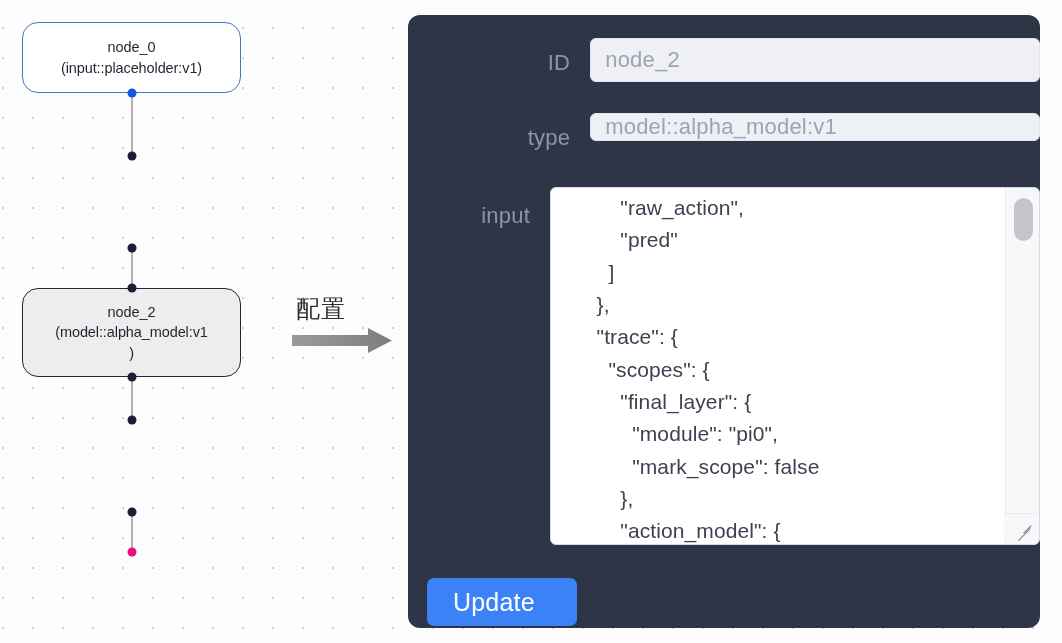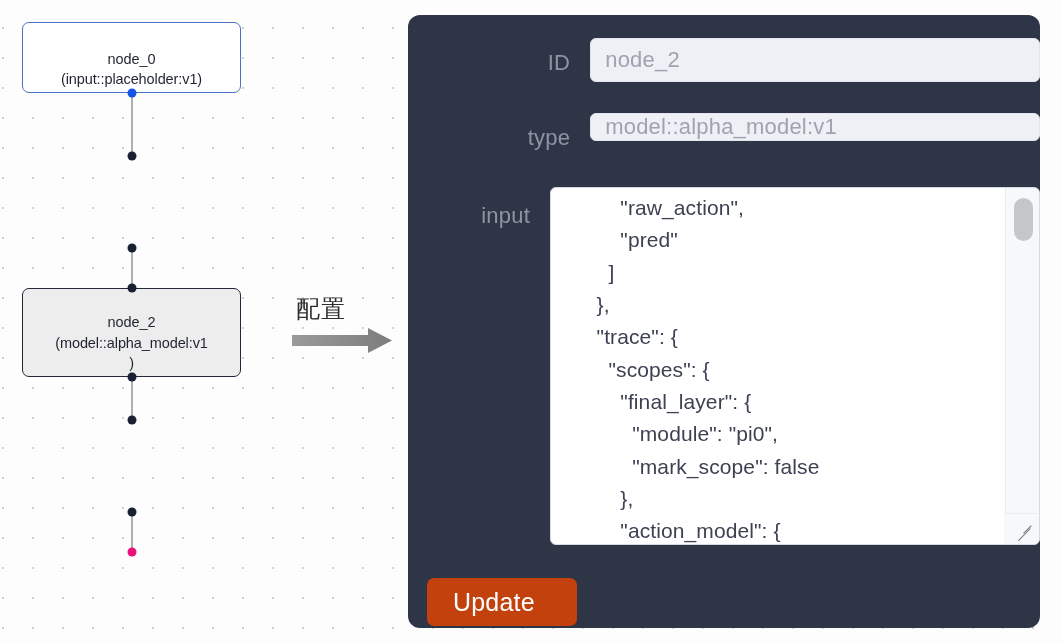--- a/index.html
+++ b/index.html
@@ -51,25 +51,25 @@
   #edges {
     position: absolute;
     left: 0; top: 0;
     width: 410px; height: 643px;
     pointer-events: none;
   }
 
   
   .node {
     position: absolute;
-    border-radius: 7px;
+    border-radius: 16px;
     background: #ffffff;
     border: 1.4px solid #22273a;
     display: flex;
-    align-items: flex-end;
+    align-items: center;
     justify-content: center;
     text-align: center;
     color: #1f2430;
     font-size: 14.5px;
     line-height: 1.42;
     letter-spacing: -0.1px;
     padding: 2px 16px;
     word-break: break-all;
   }
   .node .nlabel { display: block; white-space: pre-line; }
@@ -220,21 +220,21 @@
   }
   #config-resize-handle::before { width: 17px; right: 5px;  bottom: 8px; }
   #config-resize-handle::after  { width: 11px; right: 5px;  bottom: 13px; }
 
   #update-button {
     position: absolute;
     left: 19px;
     top: 563px;
     width: 150px;
     height: 48px;
-    background: #c2410c;
+    background: #3b82f6;
     color: #ffffff;
     border: none;
     border-radius: 7px;
     font-size: 25px;
     font-family: "Liberation Sans", sans-serif;
     letter-spacing: 0.2px;
     cursor: pointer;
     text-align: left;
     padding-left: 26px;
   }

